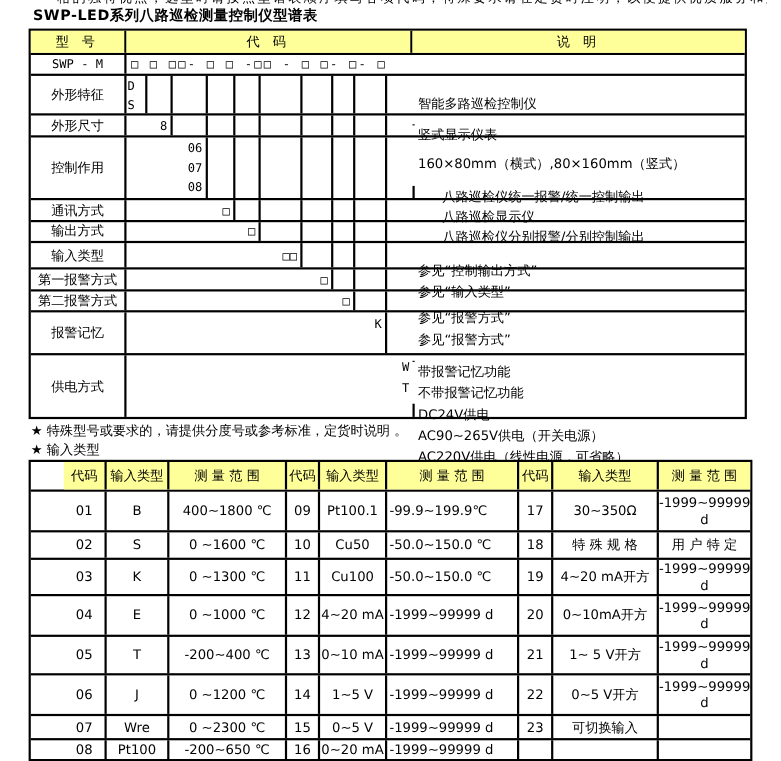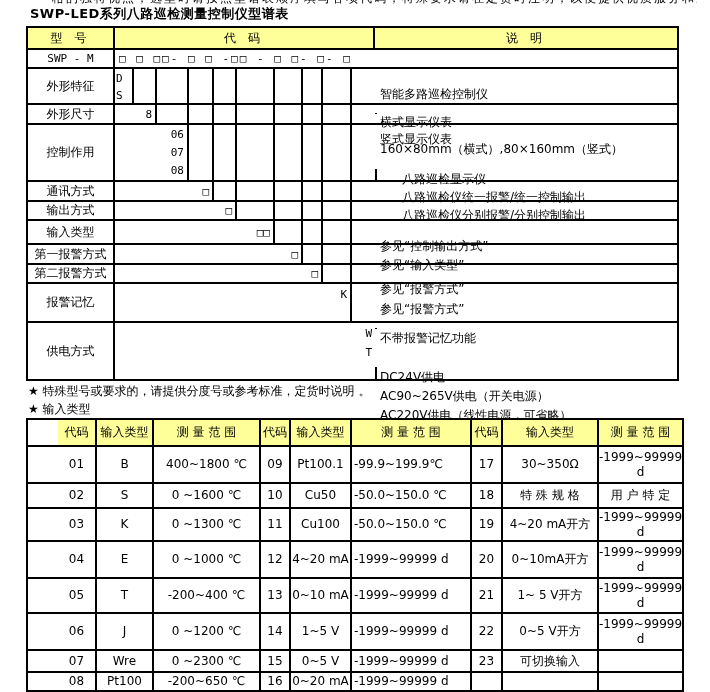--- a/index.html
+++ b/index.html
@@ -91,21 +91,20 @@
         <div class="ce" style="width:32px"></div>
         <div class="ce" style="width:25px"></div>
         <div class="ce" style="width:23px"></div>
         <div class="ce" style="width:38px"></div>
         <div class="ce" style="width:28px"></div>
         <div class="ce" style="width:20px"></div>
         <div class="ce" style="width:29px"></div>
         <div class="ce" style="width:25px"></div>
       </div>
       <div class="t1desc stack lh17">
-        <div>横式显示仪表</div>
         <div>竖式显示仪表</div>
       </div>
     </div>
 
     <div class="t1row" style="height:20px">
       <div class="t1label">外形尺寸</div>
       <div class="t1code">
         <div class="cv" style="width:40px">8</div>
         <div class="ce" style="width:32px"></div>
         <div class="ce" style="width:25px"></div>
@@ -129,22 +128,22 @@
         </div>
         <div class="ce" style="width:25px"></div>
         <div class="ce" style="width:23px"></div>
         <div class="ce" style="width:38px"></div>
         <div class="ce" style="width:28px"></div>
         <div class="ce" style="width:20px"></div>
         <div class="ce" style="width:29px"></div>
         <div class="ce" style="width:25px"></div>
       </div>
       <div class="t1desc stack lh18">
+        <div class="ind">八路巡检仪统一报警/统一控制输出</div>
         <div class="ind">八路巡检显示仪</div>
-        <div class="ind">八路巡检仪统一报警/统一控制输出</div>
         <div class="ind">八路巡检仪分别报警/分别控制输出</div>
       </div>
     </div>
 
     <div class="t1row" style="height:20px">
       <div class="t1label">通讯方式</div>
       <div class="t1code">
         <div class="cv" style="width:97px">□</div>
         <div class="ce" style="width:23px"></div>
         <div class="ce" style="width:38px"></div>
@@ -204,20 +203,21 @@
     <div class="t1row" style="height:39px">
       <div class="t1label">报警记忆</div>
       <div class="t1code">
         <div class="cv lines lh19" style="width:235px">
           <div>K</div>
           <div></div>
         </div>
         <div class="ce" style="width:25px"></div>
       </div>
       <div class="t1desc stack lh19">
+        <div>带报警记忆功能</div>
         <div>不带报警记忆功能</div>
       </div>
     </div>
 
     <div class="t1row" style="height:58px">
       <div class="t1label">供电方式</div>
       <div class="t1code">
         <div class="cv lines lh19" style="width:260px">
           <div>W</div>
           <div>T</div>

